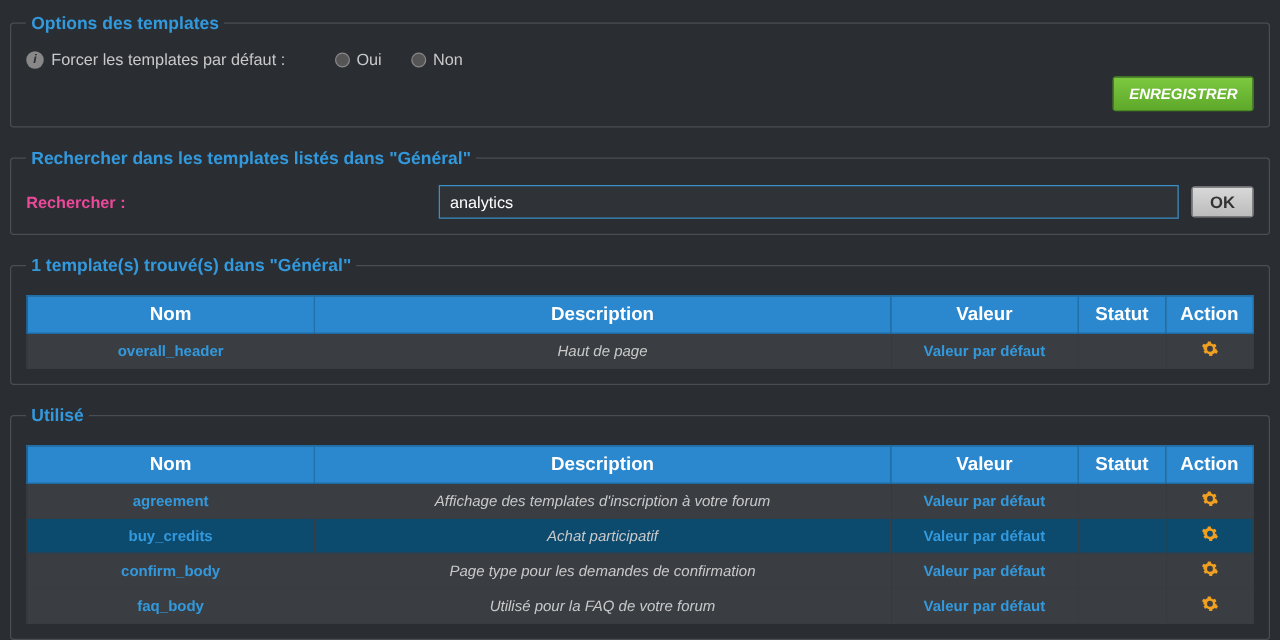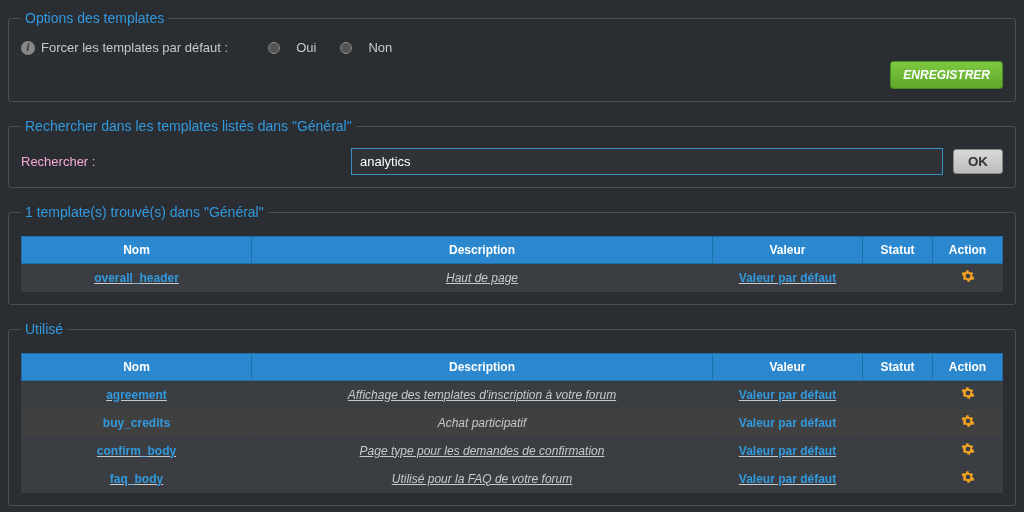--- a/index.html
+++ b/index.html
@@ -12,48 +12,48 @@
 }
 fieldset {
   border: 1px solid #4a4e53;
   border-radius: 3px;
   margin: 6px 0 16px 0;
   padding: 10px 12px 12px 12px;
   position: relative;
 }
 legend {
   color: #3399dd;
-  font-weight: normal;
+  font-weight: bold;
   padding: 0 4px;
   font-size: 14px;
 }
 .opt-row { display: flex; align-items: center; gap: 40px; margin-top: 4px; }
 .opt-label { display: flex; align-items: center; gap: 6px; color: #c9c9c9; }
 .info-icon {
   display: inline-flex; align-items:center; justify-content:center;
   width:14px; height:14px; border-radius:50%;
   background:#888; color:#2a2e33; font-size:10px; font-weight:bold;
   font-style: italic;
 }
 .radio-group { display:flex; align-items:center; gap:24px; }
-.radio-item { display:flex; align-items:center; gap:16px; cursor:pointer; }
+.radio-item { display:flex; align-items:center; gap:5px; cursor:pointer; }
 .radio-dot {
   width:12px; height:12px; border-radius:50%;
   border:1.5px solid #888; background:#555;
 }
 .btn-save {
   float:right; margin-top:6px;
   background: linear-gradient(#7cc93f,#5fa82b);
   border:1px solid #4a8a22;
   color:#fff; font-weight:bold;
   padding:6px 12px; border-radius:3px;
   font-size:12px; cursor:pointer;font-style:italic;
 }
 .search-row { display:flex; align-items:center; gap:10px; margin-top:4px; }
-.search-label { min-width:320px; color:#f9a8d4; }
+.search-label { min-width:320px; color:#ec4899;font-weight:bold; }
 .search-input {
   flex:1;
   background:#2f3338;
   border:1px solid #3a8fc4;
   color:#ffffff;
   padding:5px 8px;
   font-size:13px;
   outline:none;
 }
 .btn-ok {
@@ -66,31 +66,31 @@
 table {
   width:100%; border-collapse:collapse;
   margin-top:6px;
 }
 th {
   background:#2b88ce;
   color:#fff;
   font-weight:bold;
   text-align:center;
   padding:6px 8px;
-  font-size:12px;
+  font-size:15px;
   border:1px solid #1f6fa8;
 }
 td {
   text-align:center;
   padding:5px 8px;
   font-size:12px;
   border:1px solid #3a3e43;
 }
-tr.row-a td { background:#3a3e43;text-decoration:underline; }
-tr.row-b td { background:#404040; }
+tr.row-a td { background:#3a3e43; }
+tr.row-b td { background:#0c4a6e; }
 td.name a { color:#3399dd; font-weight:bold; font-style:normal; text-decoration:none; }
 td.desc { color:#c9c9c9; font-style:italic; }
 td.val a { color:#3399dd; font-weight:bold; text-decoration:none; }
 td.stat { }
 .gear-icon {
   display:inline-block; width:14px; height:14px;
 }
 .gear-icon svg { display:block; }
 col.c-name { width:230px; }
 col.c-val  { width:150px; }

